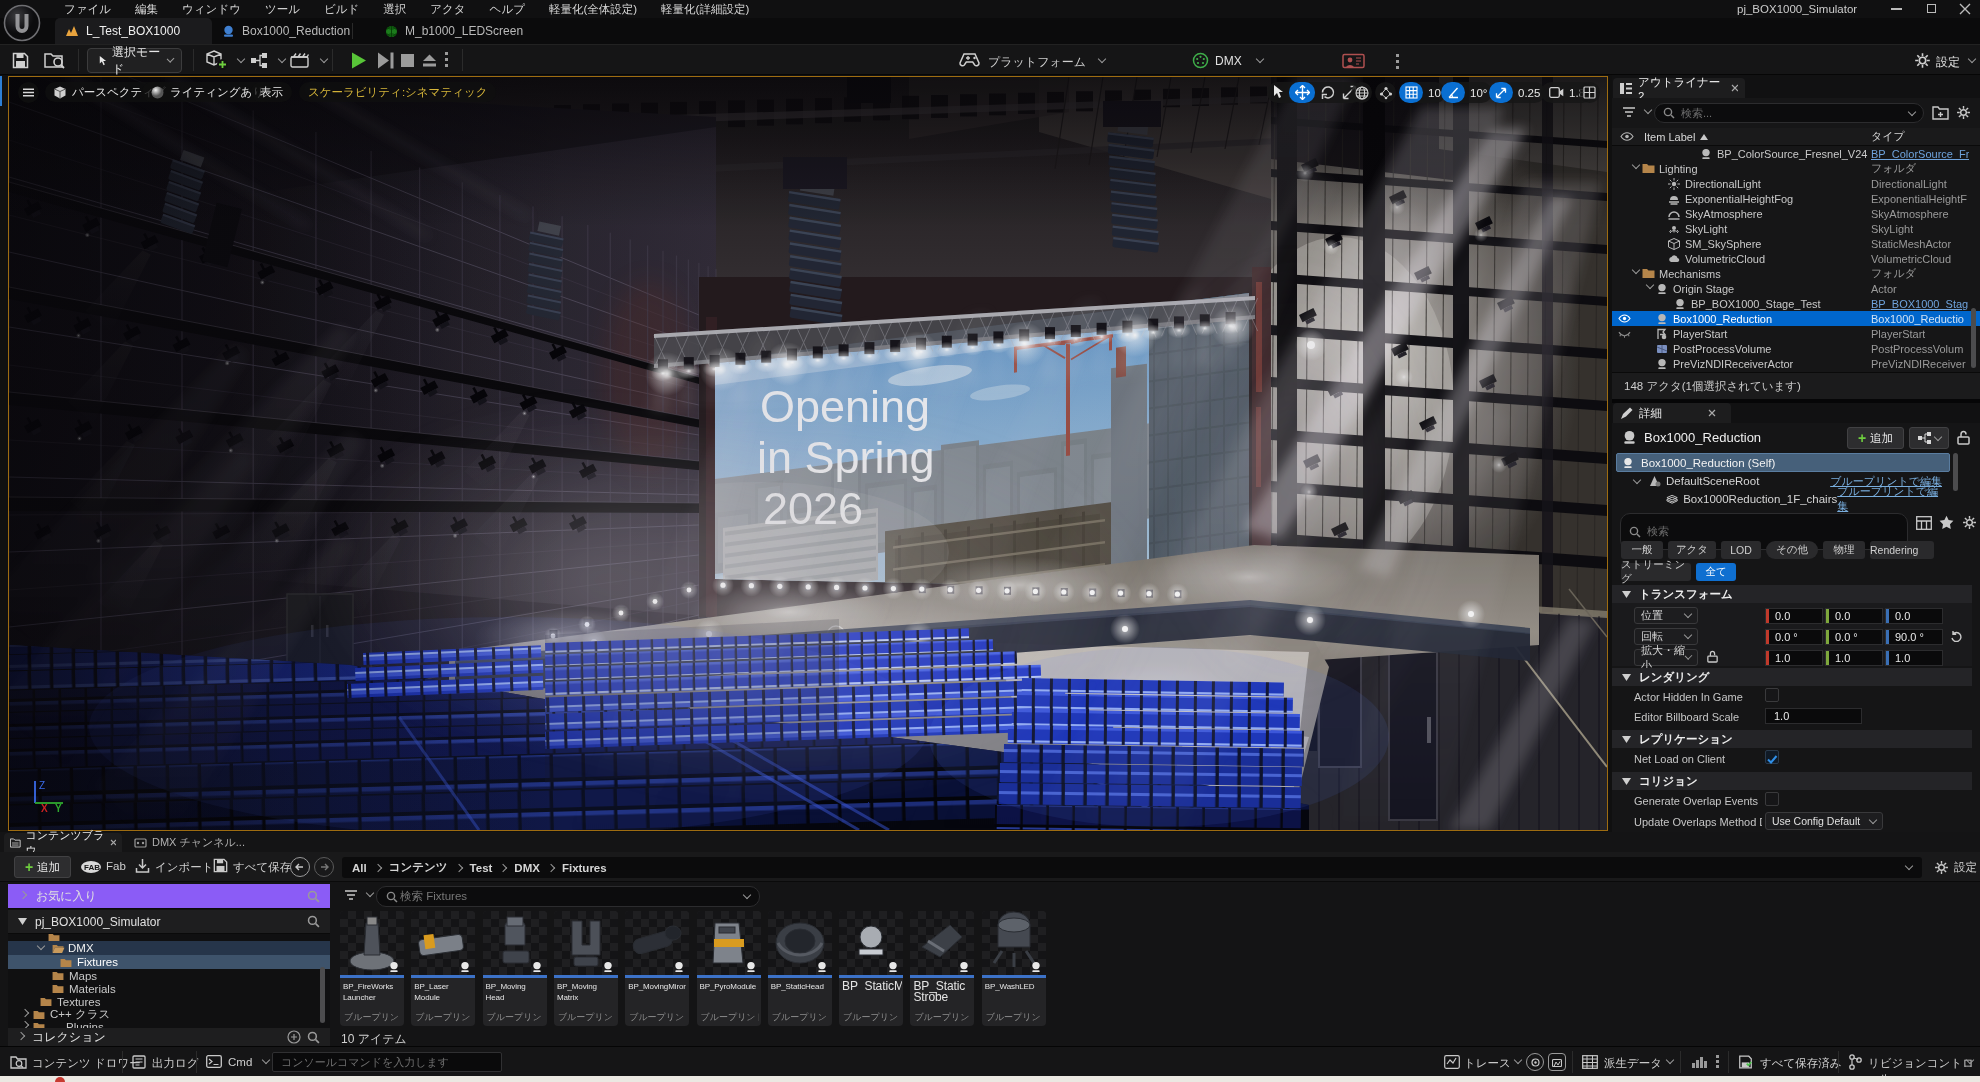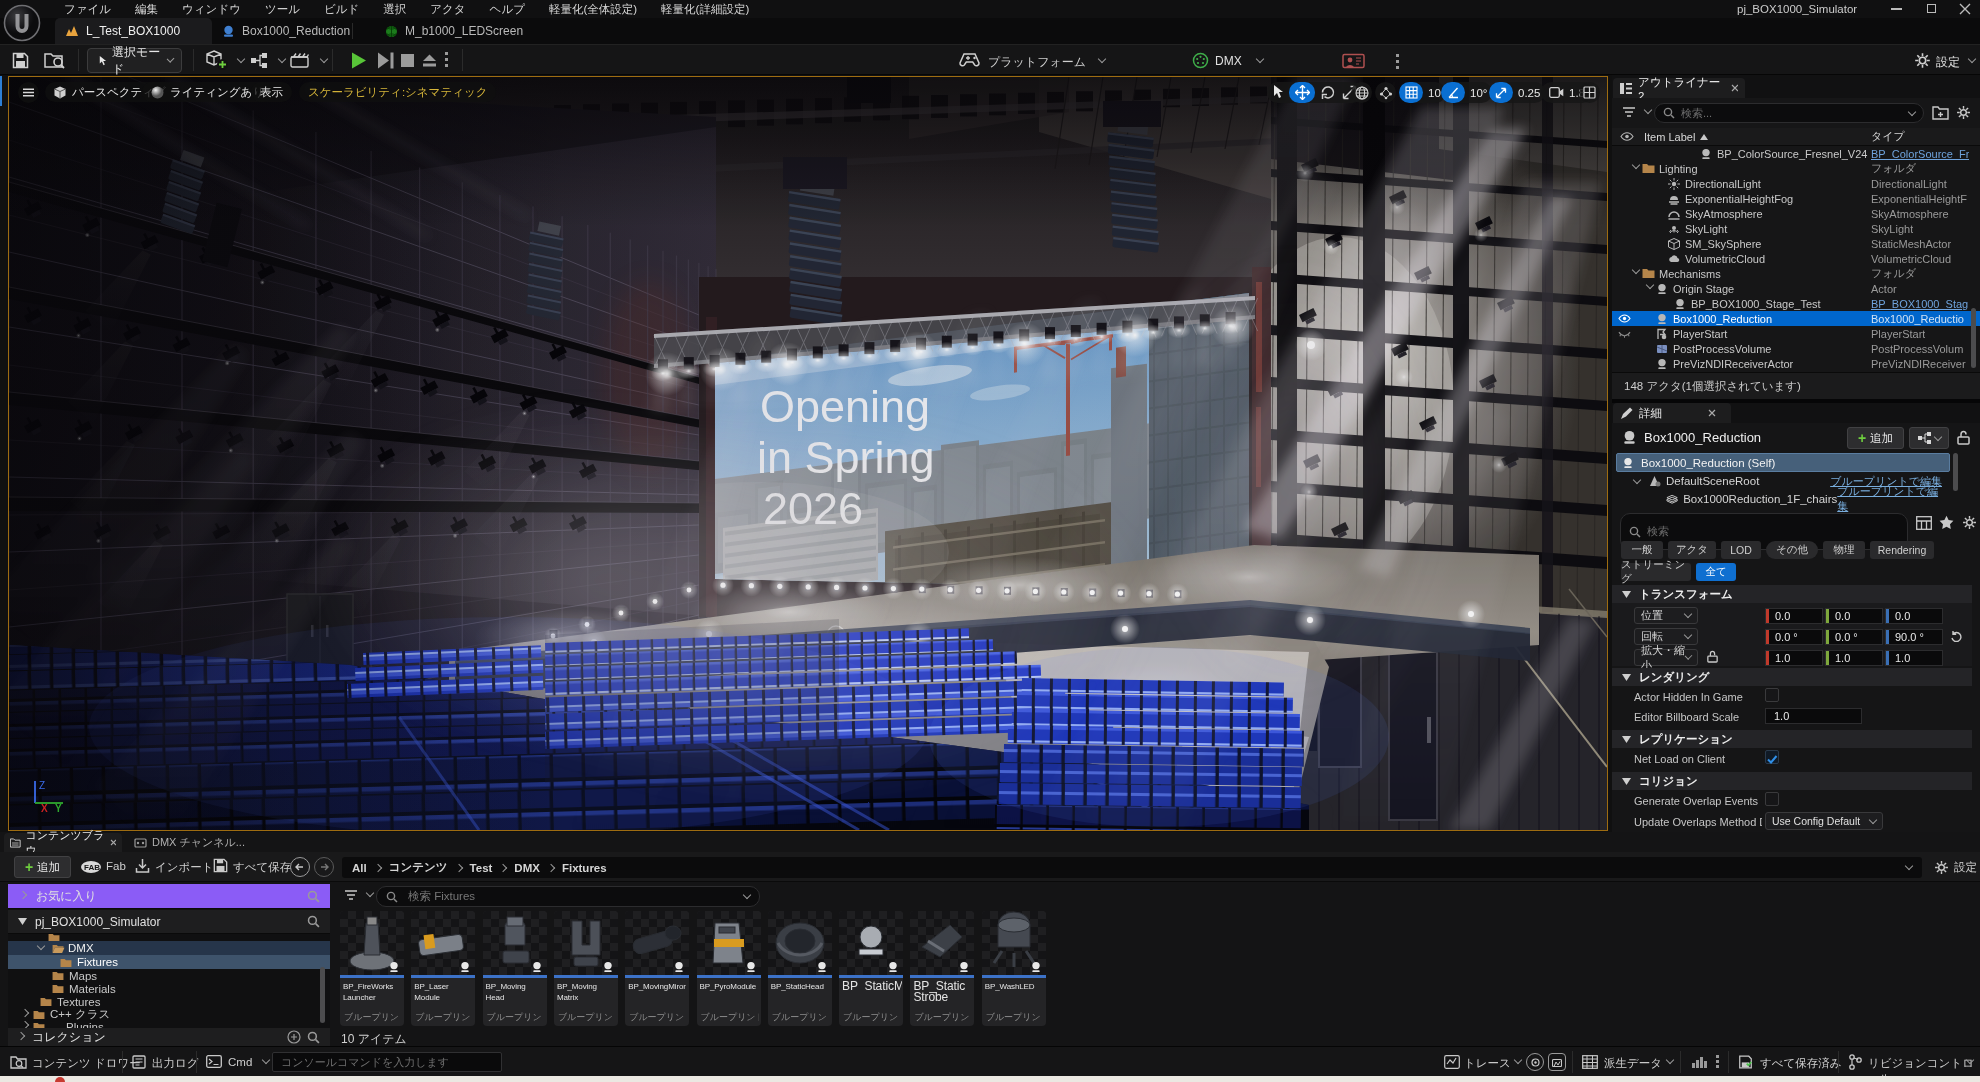--- a/index.html
+++ b/index.html
@@ -1688,21 +1688,21 @@
       </div>
       <div class="abs row" style="left:109px;top:142px;width:40px;height:18px;background:#2a2a2c;border-radius:3px;justify-content:center">
         <span style="color:#cfcfcf;font-size:10.5px">LOD</span>
       </div>
       <div class="abs row" style="left:154px;top:142px;width:52px;height:18px;background:#2a2a2c;border-radius:9px;justify-content:center">
         <span style="color:#cfcfcf;font-size:10.5px">その他</span>
       </div>
       <div class="abs row" style="left:211px;top:142px;width:42px;height:18px;background:#2a2a2c;border-radius:3px;justify-content:center">
         <span style="color:#cfcfcf;font-size:10.5px">物理</span>
       </div>
-      <div class="abs row" style="left:258px;top:142px;width:64px;height:18px;background:#2a2a2c;border-radius:3px;justify-content:center">
+      <div class="abs row" style="left:258px;top:142px;width:64px;height:18px;background:#2a2a2c;border-radius:3px;">
         <span style="color:#cfcfcf;font-size:10.5px">Rendering</span>
       </div>
       <div class="abs row" style="left:9px;top:164px;width:70px;height:18px;background:#2a2a2c;border-radius:3px;justify-content:center">
         <span style="color:#cfcfcf;font-size:10.5px">ストリーミング</span>
       </div>
       <div class="abs row" style="left:84px;top:164px;width:40px;height:18px;background:#0f6fd0;border-radius:3px;justify-content:center">
         <span style="color:#ffffff;font-size:10.5px">全て</span>
       </div>
       <div class="abs row" style="left:0;top:186px;width:360px;height:18px;background:#242427">
         <svg style="margin-left:10px" width="9" height="7">
@@ -1961,21 +1961,21 @@
     </div>
     <svg class="abs" style="left:344px;top:57px" width="14" height="12">
       <path d="M1 2 h12 M3 6 h8 M5 10 h4" stroke="#c9c9c9" stroke-width="1.6"></path>
     </svg>
     <span class="chev abs" style="left:362px;top:61px"></span>
     <div class="abs row" style="left:376px;top:54px;width:384px;height:21px;background:#0c0c0d;border:1px solid #2c2c2e;border-radius:10px;padding:0 9px">
       <svg width="12" height="12" viewBox="0 0 12 12">
         <circle cx="5" cy="5" r="3.6" fill="none" stroke="#8a8a8a" stroke-width="1.4"></circle>
         <path d="M8 8 L11 11" stroke="#8a8a8a" stroke-width="1.5"></path>
       </svg>
-      <span style="color:#777;font-size:11.5px;margin-left:10px">検索 Fixtures</span>
+      <span style="color:#777;font-size:11.5px;margin-left:2px">検索 Fixtures</span>
       <span class="chev" style="margin-left:auto"></span>
     </div>
     <span class="abs" style="left:341px;top:199px;color:#d0d0d0;font-size:12px">10 アイテム</span>
     <div class="abs" style="left:340.0px;top:79px;width:64px;height:115px;background:#242426;border-radius:4px">
       <div style="position:absolute;left:0;top:0;width:64px;height:64px;border-radius:4px 4px 0 0;background-color:#131314;background-image:conic-gradient(#1f1f21 90deg,#141416 90deg 180deg,#1f1f21 180deg 270deg,#141416 270deg);background-size:16px 16px"></div>
       <svg style="position:absolute;left:0;top:0" width="64" height="64">
         <g fill="#565a60" stroke="#2a2d33" stroke-width="1">
           <ellipse cx="32" cy="50" rx="22" ry="9" fill="#6e7278"></ellipse>
           <path d="M26 12 L38 12 L40 44 L24 44 z" fill="#4e525a"></path>
           <rect x="27" y="6" width="10" height="8" fill="#888"></rect>

